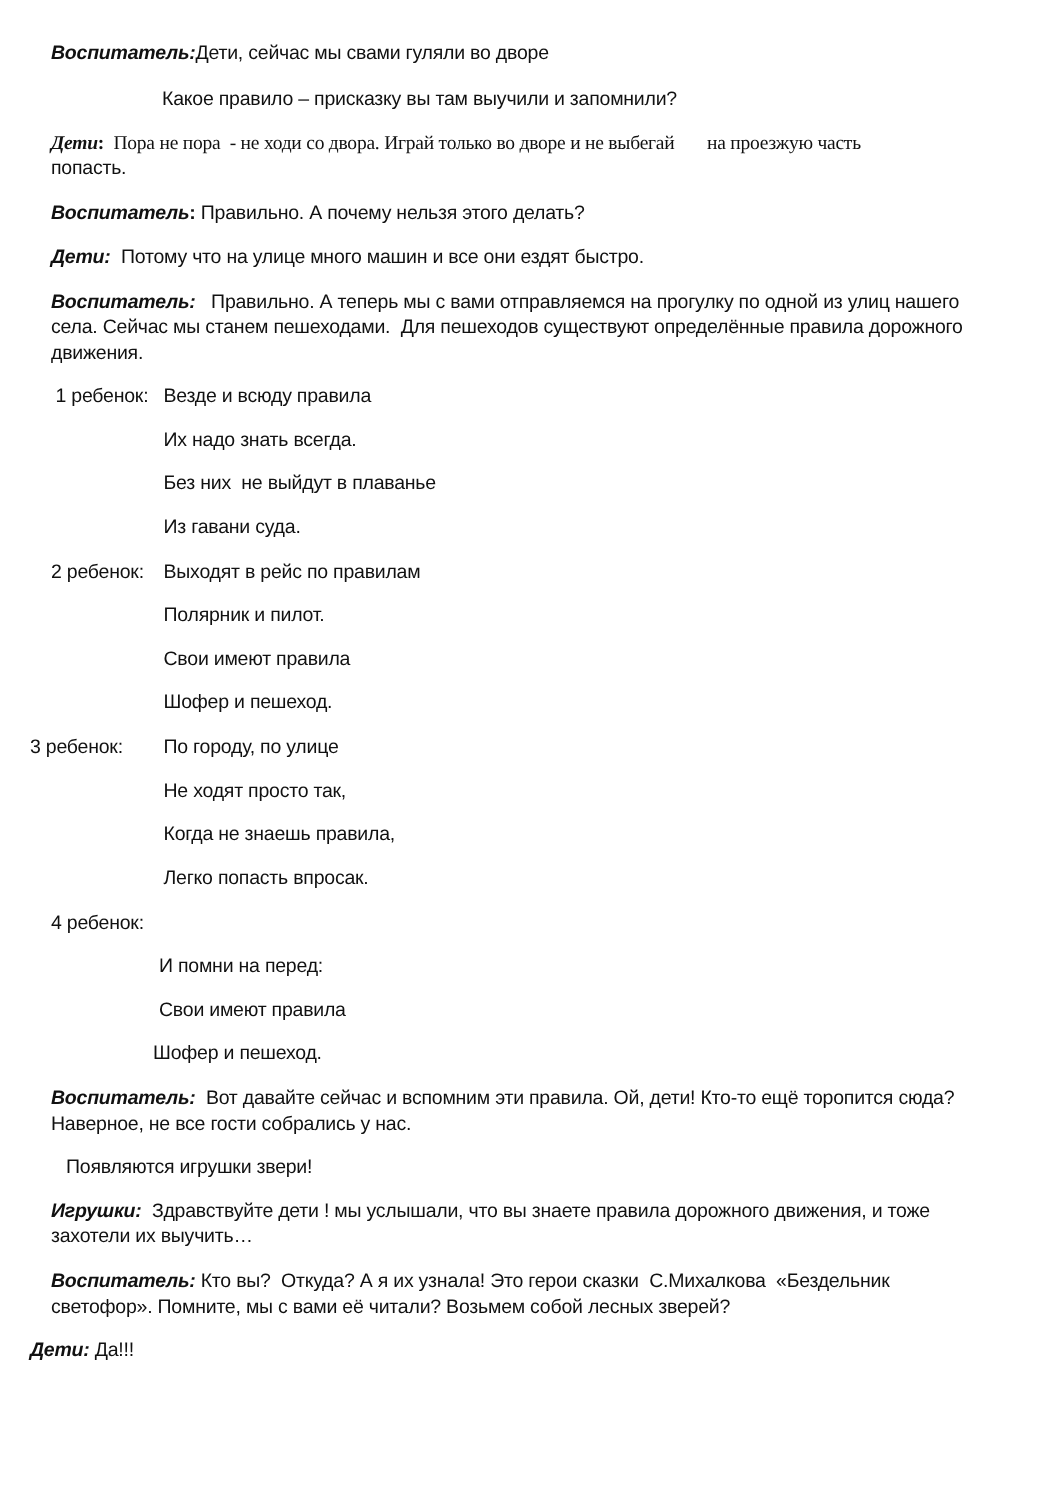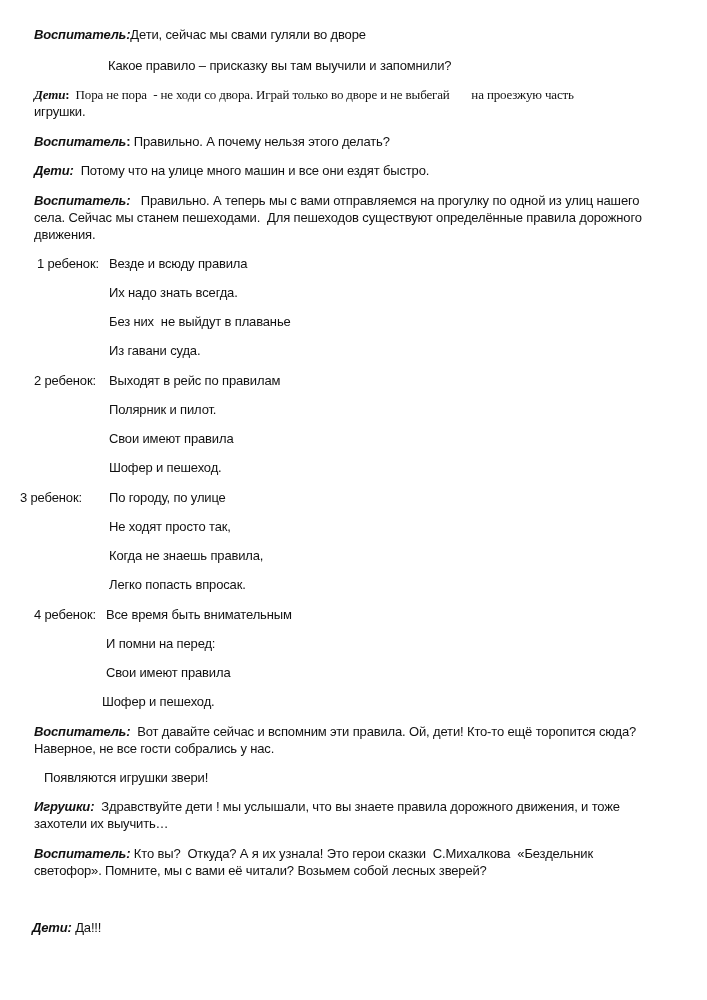--- a/index.html
+++ b/index.html
@@ -39,21 +39,21 @@
 </head>
 <body>
 
 <div class="page">
 
   <div class="line" style="left:34px;top:26px;"><span class="spk">Воспитатель</span><span class="spk">:</span><span>Дети, сейчас мы свами гуляли во дворе</span></div>
 
   <div class="line" style="left:108px;top:57px;">Какое правило – присказку вы там выучили и запомнили?</div>
 
   <div class="line" style="left:34px;top:86px;font-family:Liberation Serif, serif;"><span class="spk">Дети</span><span class="spk-plain">:</span><span>  Пора не пора  - не ходи со двора. Играй только во дворе и не выбегай       на проезжую часть</span></div>
-  <div class="line" style="left:34px;top:103px;">игрушки.</div>
+  <div class="line" style="left:34px;top:103px;">попасть.</div>
 
   <div class="line" style="left:34px;top:133px;"><span class="spk">Воспитатель</span><span class="spk-plain">:</span><span> Правильно. А почему нельзя этого делать?</span></div>
 
   <div class="line" style="left:34px;top:162px;"><span class="spk">Дети:</span><span>  Потому что на улице много машин и все они ездят быстро.</span></div>
 
   <div class="line" style="left:34px;top:192px;"><span class="spk">Воспитатель:</span><span>   Правильно. А теперь мы с вами отправляемся на прогулку по одной из улиц нашего</span></div>
   <div class="line" style="left:34px;top:209px;">села. Сейчас мы станем пешеходами.  Для пешеходов существуют определённые правила дорожного</div>
   <div class="line" style="left:34px;top:226px;">движения.</div>
 
   <div class="line" style="left:37px;top:255px;">1 ребенок:</div>
@@ -68,31 +68,30 @@
   <div class="line" style="left:109px;top:430px;">Свои имеют правила</div>
   <div class="line" style="left:109px;top:459px;">Шофер и пешеход.</div>
 
   <div class="line" style="left:20px;top:489px;">3 ребенок:</div>
   <div class="line" style="left:109px;top:489px;">По городу, по улице</div>
   <div class="line" style="left:109px;top:518px;">Не ходят просто так,</div>
   <div class="line" style="left:109px;top:547px;">Когда не знаешь правила,</div>
   <div class="line" style="left:109px;top:576px;">Легко попасть впросак.</div>
 
   <div class="line" style="left:34px;top:606px;">4 ребенок:</div>
-  <div class="line" style="left:106px;top:606px;">Все время быть внимательным</div>
   <div class="line" style="left:106px;top:635px;">И помни на перед:</div>
   <div class="line" style="left:106px;top:664px;">Свои имеют правила</div>
   <div class="line" style="left:102px;top:693px;">Шофер и пешеход.</div>
 
   <div class="line" style="left:34px;top:723px;"><span class="spk">Воспитатель:</span><span>  Вот давайте сейчас и вспомним эти правила. Ой, дети! Кто-то ещё торопится сюда?</span></div>
   <div class="line" style="left:34px;top:740px;">Наверное, не все гости собрались у нас.</div>
 
   <div class="line" style="left:44px;top:769px;">Появляются игрушки звери!</div>
 
   <div class="line" style="left:34px;top:798px;"><span class="spk">Игрушки:</span><span>  Здравствуйте дети ! мы услышали, что вы знаете правила дорожного движения, и тоже</span></div>
   <div class="line" style="left:34px;top:815px;">захотели их выучить…</div>
 
   <div class="line" style="left:34px;top:845px;"><span class="spk">Воспитатель:</span><span> Кто вы?  Откуда? А я их узнала! Это герои сказки  С.Михалкова  «Бездельник</span></div>
   <div class="line" style="left:34px;top:862px;">светофор». Помните, мы с вами её читали? Возьмем собой лесных зверей?</div>
 
-  <div class="line" style="left:32px;top:891px;margin-top:28px;"><span class="spk">Дети:</span><span> Да!!!</span></div>
+  <div class="line" style="left:20px;top:891px;"><span class="spk">Дети:</span><span> Да!!!</span></div>
 
 </div>
 
 </body></html>

